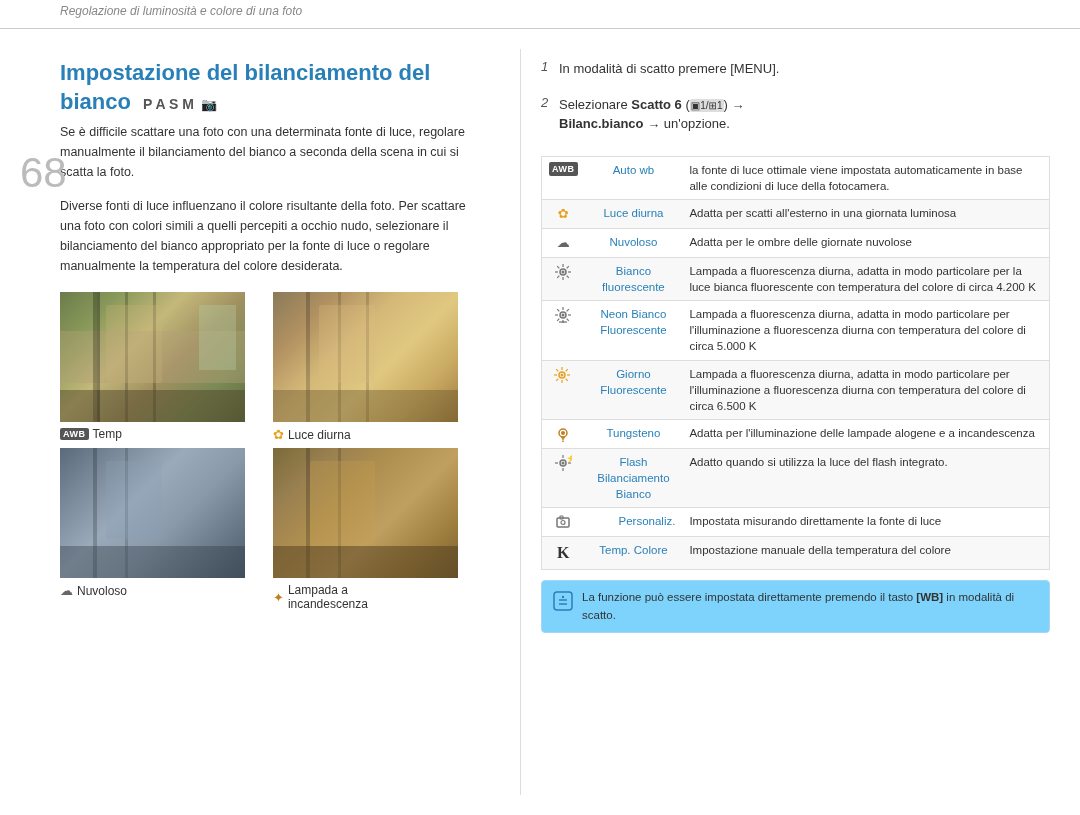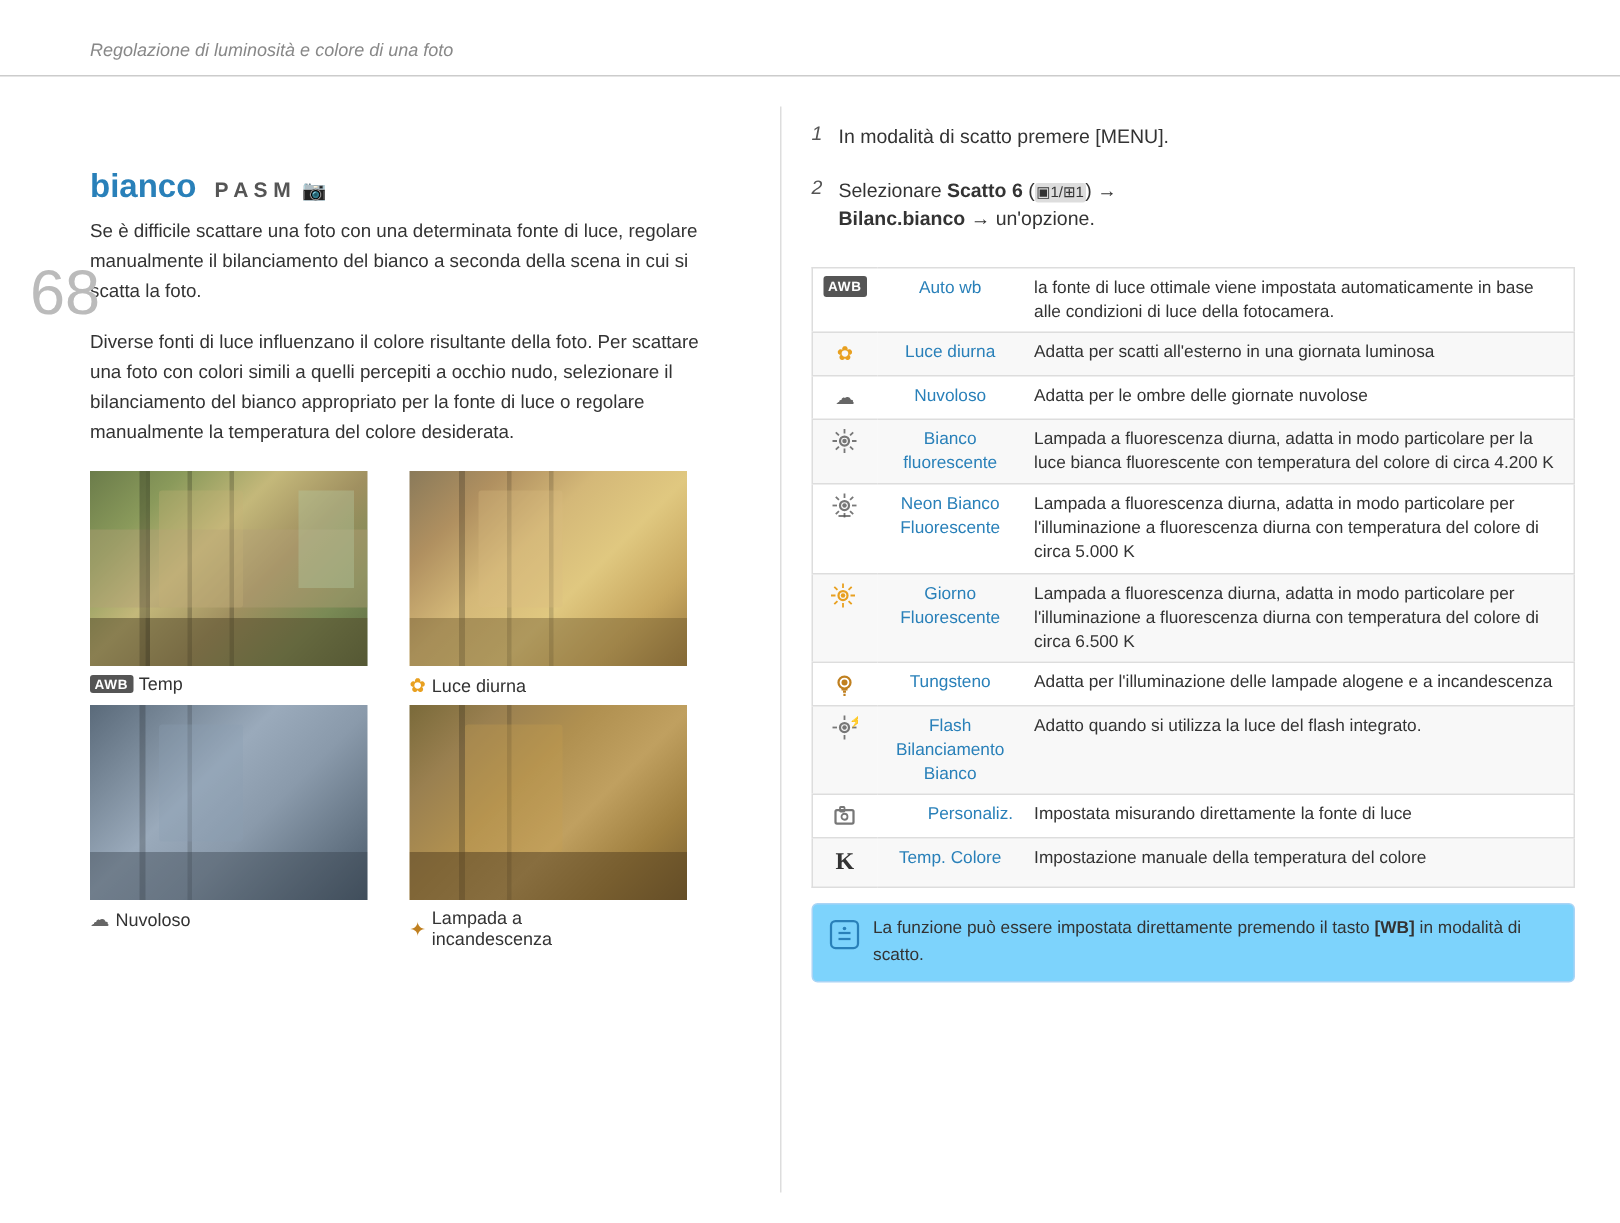--- a/index.html
+++ b/index.html
@@ -15,21 +15,21 @@
     .page-container {
       width: 1080px;
       height: 815px;
       background: #fff;
       display: flex;
       flex-direction: column;
     }
 
     
     .breadcrumb-bar {
-      padding: 26px 60px 10px 60px;
+      padding: 4px 60px 10px 60px;
       border-bottom: 1px solid #ccc;
       display: flex;
       align-items: center;
     }
     .breadcrumb-text {
       font-size: 12px;
       color: #888;
       font-style: italic;
     }
 
@@ -283,21 +283,21 @@
   <div class="breadcrumb-bar">
     <span class="breadcrumb-text">Regolazione di luminosità e colore di una foto</span>
   </div>
 
   <div class="main-content">
 
     <div class="left-panel">
       <div class="page-number">68</div>
 
       <div class="section-title">
-        <br>
+        <span>Impostazione del bilanciamento del</span><br>
         <span>bianco</span>
         <span style="font-size:14px; color:#555; font-weight:normal; margin-left:6px;">
           <span style="font-size:14px; font-weight:bold; color:#555;">P A S M</span>
           <span style="margin-left:4px; font-size:13px;">📷</span>
         </span>
       </div>
 
       <p class="body-text">Se è difficile scattare una foto con una determinata fonte di luce, regolare manualmente il bilanciamento del bianco a seconda della scena in cui si scatta la foto.</p>
       <p class="body-text">Diverse fonti di luce influenzano il colore risultante della foto. Per scattare una foto con colori simili a quelli percepiti a occhio nudo, selezionare il bilanciamento del bianco appropriato per la fonte di luce o regolare manualmente la temperatura del colore desiderata.</p>
 

